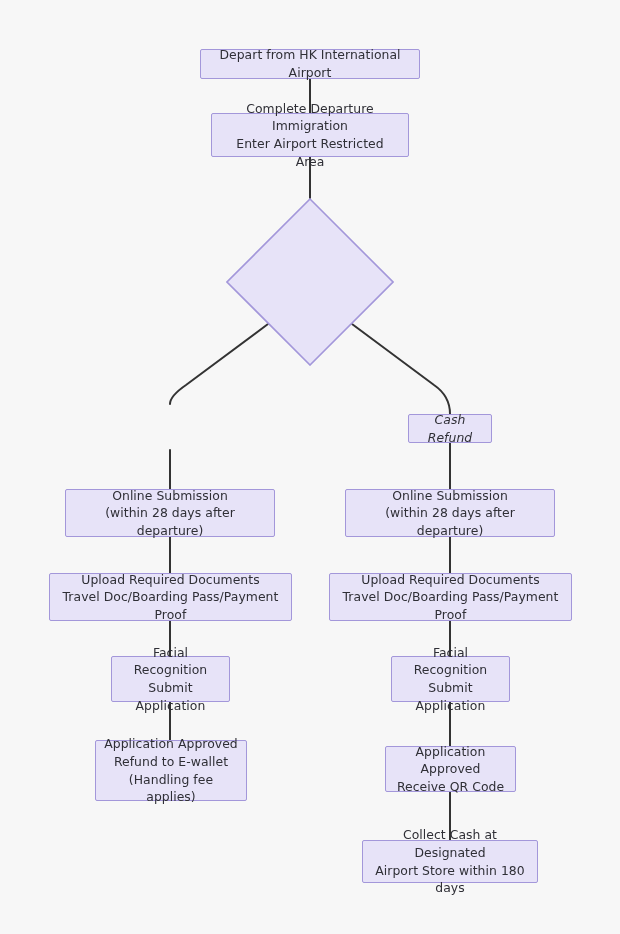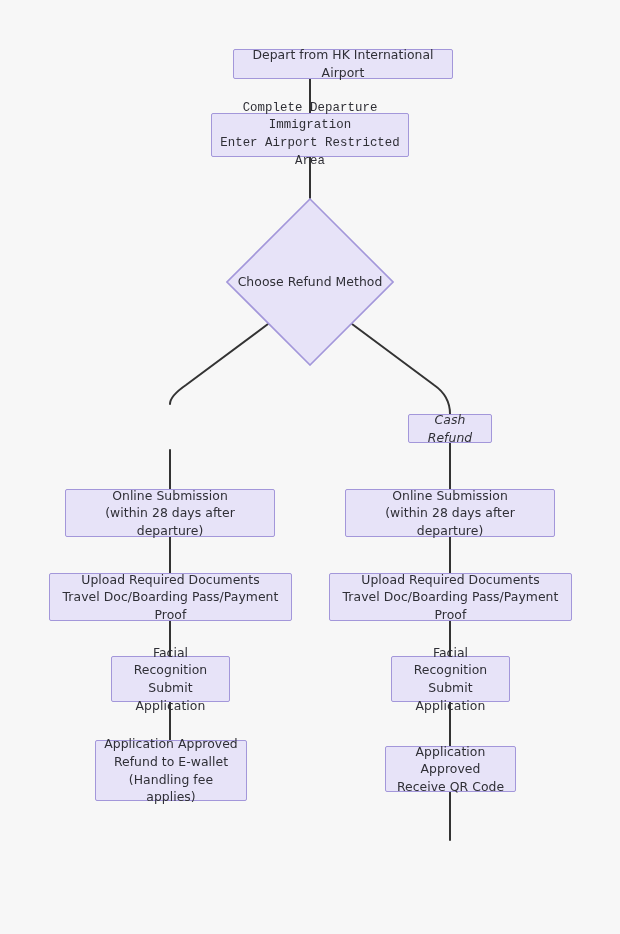--- a/index.html
+++ b/index.html
@@ -79,30 +79,29 @@
       <line x1="170" y1="537" x2="170" y2="573"></line>
       <line x1="450" y1="537" x2="450" y2="573"></line>
       <line x1="170" y1="621" x2="170" y2="656"></line>
       <line x1="450" y1="621" x2="450" y2="656"></line>
       <line x1="170" y1="702" x2="170" y2="740"></line>
       <line x1="450" y1="702" x2="450" y2="746"></line>
       <line x1="450" y1="792" x2="450" y2="840"></line>
     </g>
   </svg>
 
-  <div class="node" style="left:200px; top:49px; width:220px; height:30px;margin-left:33px;">Depart from HK International Airport</div>
+  <div class="node" style="left:200px; top:49px; width:220px; height:30px;">Depart from HK International Airport</div>
 
-  <div class="node" style="left:211px; top:113px; width:198px; height:44px;font-family:Liberation Mono, monospace;">Complete Departure Immigration
+  <div class="node" style="left:211px; top:113px; width:198px; height:44px;">Complete Departure Immigration
 Enter Airport Restricted Area</div>
 
   <div class="node diamond-wrap" style="left:226px; top:198px; width:168px; height:168px;">
     <svg class="diamond-shape" viewBox="0 0 168 168" preserveAspectRatio="none">
       <polygon points="84,1 167,84 84,167 1,84" fill="#e7e3f8" stroke="#a397da" stroke-width="1.6"></polygon>
     </svg>
-    <span class="diamond-label">Choose Refund Method</span>
   </div>
 
 
   <div class="node" style="left:408px; top:414px; width:84px; height:29px;font-style:italic;">Cash Refund</div>
 
   <div class="node" style="left:65px; top:489px; width:210px; height:48px;">Online Submission
 (within 28 days after departure)</div>
 
   <div class="node" style="left:345px; top:489px; width:210px; height:48px;">Online Submission
 (within 28 days after departure)</div>
@@ -119,14 +118,16 @@
   <div class="node" style="left:391px; top:656px; width:119px; height:46px;">Facial Recognition
 Submit Application</div>
 
   <div class="node" style="left:95px; top:740px; width:152px; height:61px;">Application Approved
 Refund to E-wallet
 (Handling fee applies)</div>
 
   <div class="node" style="left:385px; top:746px; width:131px; height:46px;">Application Approved
 Receive QR Code</div>
 
+  <div class="node" style="left:362px; top:840px; width:176px; height:43px;">Collect Cash at Designated
+Airport Store within 180 days</div>
 
 </div>
 
 </body></html>

